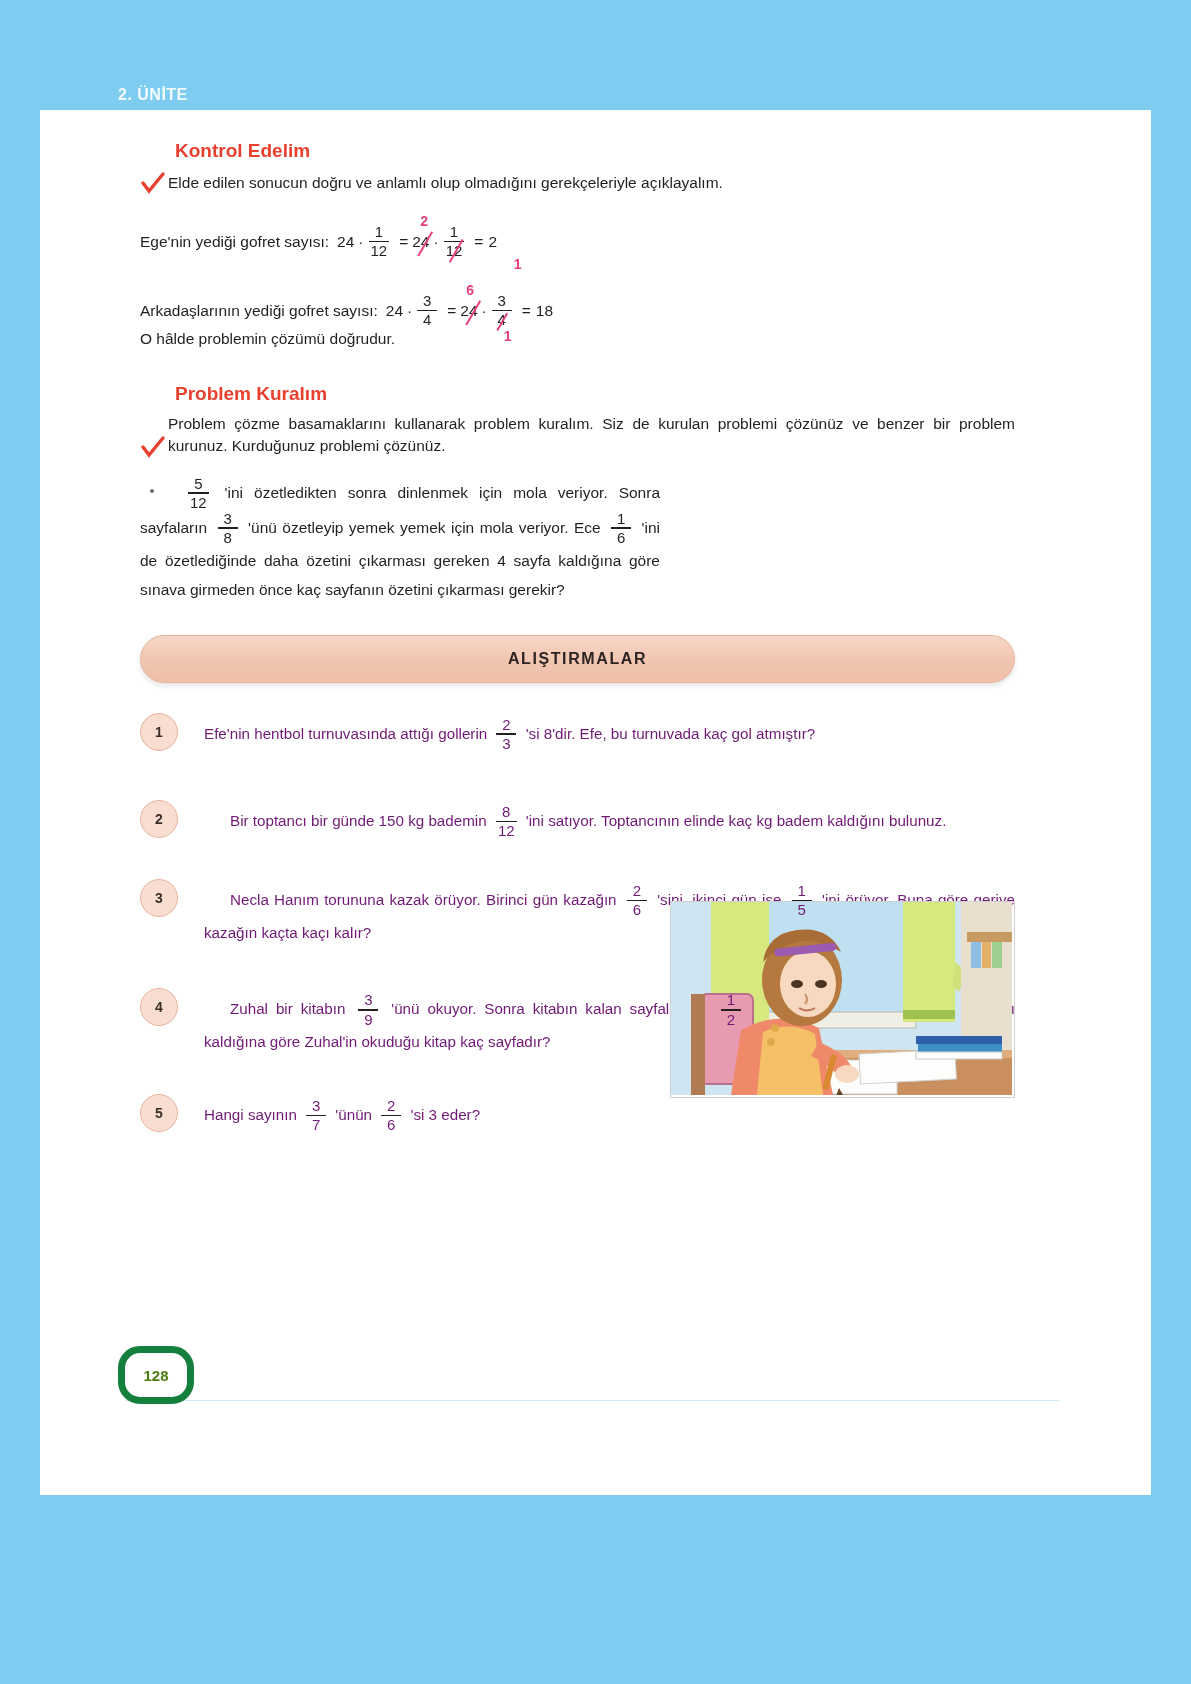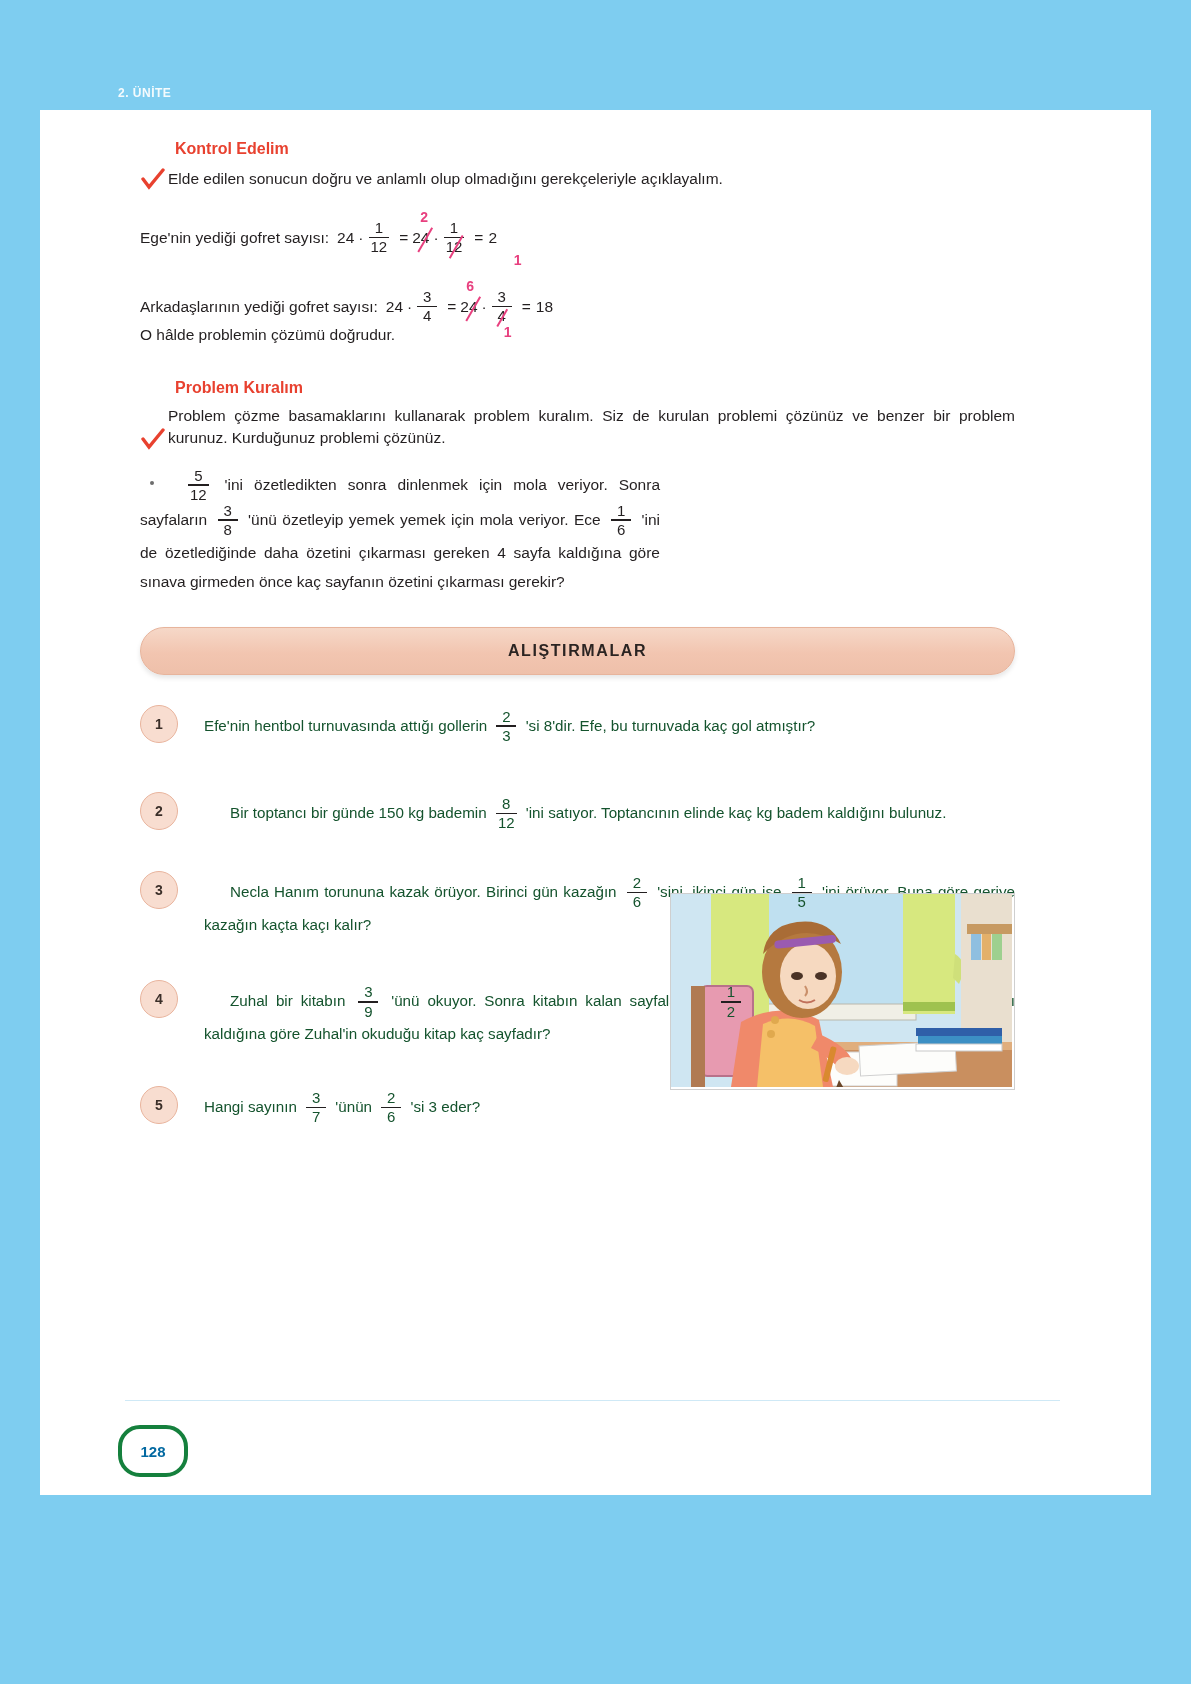--- a/index.html
+++ b/index.html
@@ -34,42 +34,42 @@
     position: absolute;
     left: 0; top: 0;
     width: 1191px;
     height: 110px;
     background: #7ecdf0;
   }
   .unit-title {
     position: absolute;
     left: 118px;
     top: 86px;
-    font-size: 12px;
+    font-size: 16px;
     font-weight: bold;
     letter-spacing: 0.5px;
     color: #ffffff;
     opacity: .92;
   }
   
   .bottom-band {
     position: absolute;
     left: 0; top: 1495px;
     width: 1191px; height: 189px;
     background: #7ecdf0;
   }
   .content {
     position: absolute;
     left: 140px;
     top: 140px;
     width: 875px;
   }
   .section-head {
     color: #e8412f;
-    font-size: 16px;
+    font-size: 19px;
     font-weight: bold;
     margin-left: 35px;
   }
   .check-row {
     display: flex;
     align-items: flex-end;
     margin-top: 8px;
   }
   .check-icon {
     flex: 0 0 auto;
@@ -176,49 +176,49 @@
     font-size: 14px;
     font-weight: bold;
     display: flex;
     align-items: center;
     justify-content: center;
     margin-right: 26px;
     margin-top: -4px;
   }
   .ex-text {
     font-size: 15.2px;
-    color: #14532d;
+    color: #701a75;
     line-height: 2.0;
     text-align: justify;
     flex: 1 1 auto;
   }
   .ex-indent { padding-left: 26px; }
   .rule {
     position: absolute;
     left: 125px;
     top: 1400px;
     width: 935px;
     height: 1px;
     background: #cfe9f6;
   }
   .page-num {
     position: absolute;
     left: 118px;
-    top: 1425px;
+    top: 1346px;
     width: 62px;
     height: 44px;
     border-radius: 22px;
     background: #ffffff;
-    border: 4px solid #15803d;
+    border: 7px solid #15803d;
     display: flex;
     align-items: center;
     justify-content: center;
     font-size: 15px;
     font-weight: bold;
-    color: #0369a1;
+    color: #4d7c0f;
   }
   .bullet-dot {
     display:inline-block;
     width:4px;height:4px;border-radius:50%;
     background:#6d6d6d;
     vertical-align: middle;
     margin: 0 18px 4px 10px;
   }
 </style>
 </head>

